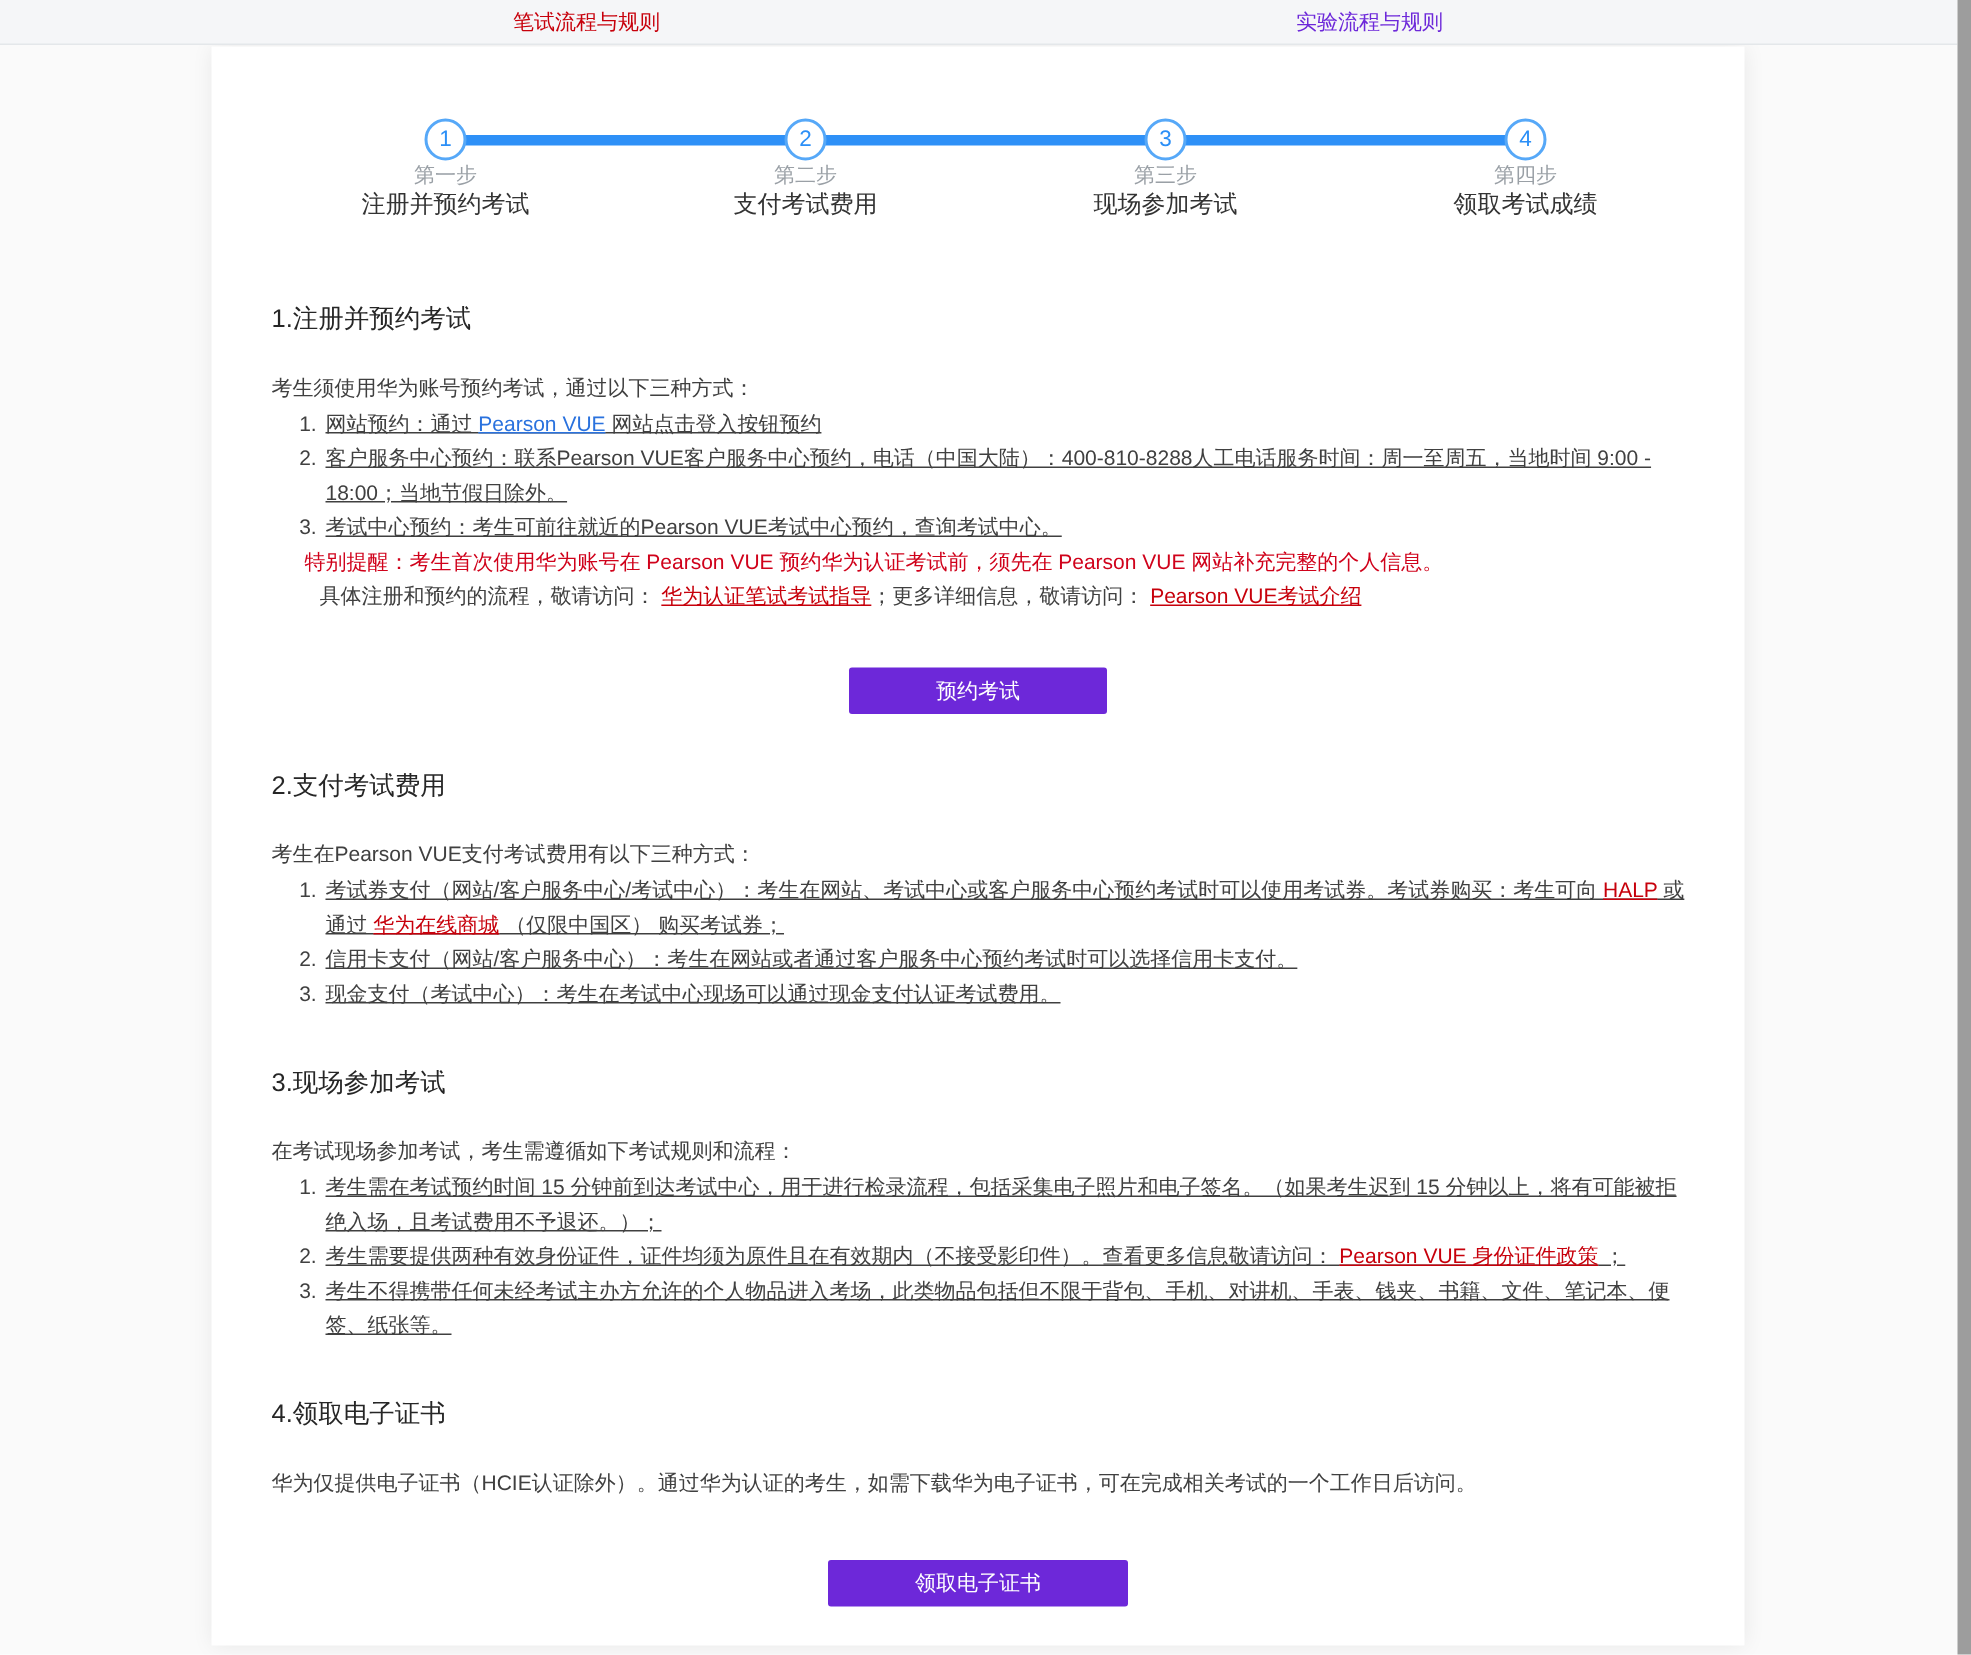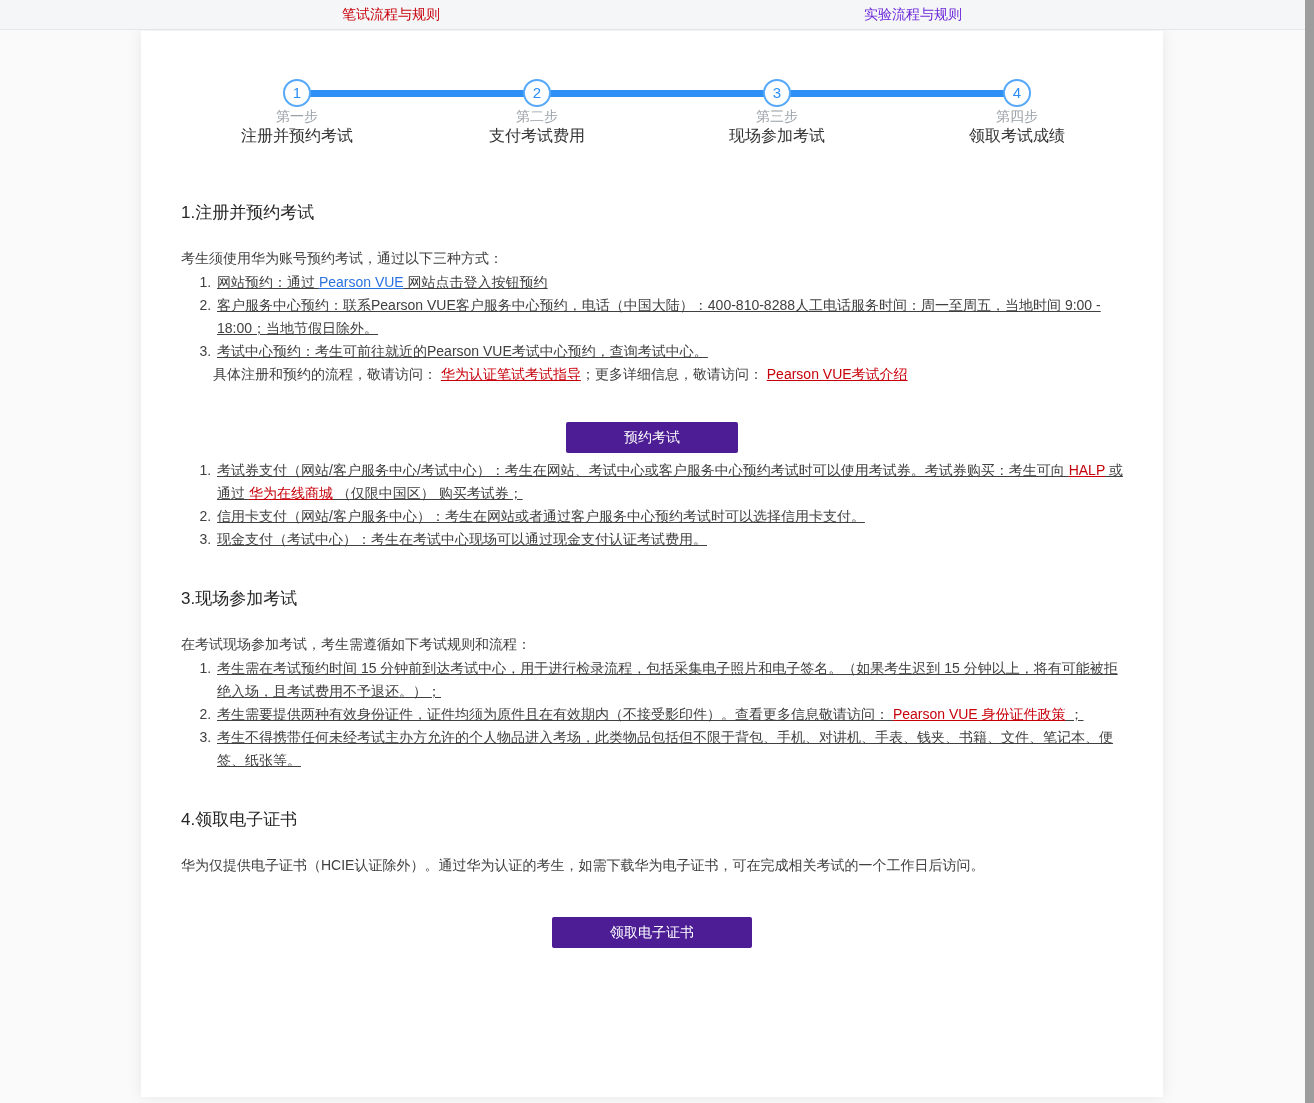--- a/index.html
+++ b/index.html
@@ -73,21 +73,21 @@
   ol.rules { margin-top: 1px; padding-left: 34px; line-height: 23px; list-style: decimal; text-decoration: underline; }
   ol.rules li { padding-left: 2px; }
   .note { margin-left: 22px; line-height: 23px; color: #d0021b; }
   .more { margin-left: 32px; line-height: 23px; }
   a.blue-link { color: #2a72de; text-decoration: underline; cursor: pointer; }
   a.red-link { color: #c7000b; text-decoration: underline; cursor: pointer; }
 
   .btn {
     display: block; margin: 36px auto 6px auto;
     width: 172px; height: 31px;
-    background: #4c1d95; color: #fff; font-size: 14px;
+    background: #6d28d9; color: #fff; font-size: 14px;
     border: none; border-radius: 2px; cursor: pointer;
     font-family: "Liberation Sans", sans-serif;
   }
   .btn.wide { width: 200px; margin-top: 40px; }
 </style>
 </head>
 <body>
 
 <div class="tabbar">
   <div class="tabbar-inner">
@@ -132,25 +132,28 @@
 
     <h2 class="sec first">1.注册并预约考试</h2>
     <p class="intro">考生须使用华为账号预约考试，通过以下三种方式：</p>
     <ol class="rules">
       <li>
         <span>网站预约：通过 </span><a class="blue-link">Pearson VUE</a><span> 网站点击登入按钮预约</span>
       </li>
       <li>客户服务中心预约：联系Pearson VUE客户服务中心预约，电话（中国大陆）：400-810-8288人工电话服务时间：周一至周五，当地时间 9:00 - 18:00；当地节假日除外。</li>
       <li>考试中心预约：考生可前往就近的Pearson VUE考试中心预约，查询考试中心。</li>
     </ol>
+    <div class="note">特别提醒：考生首次使用华为账号在 Pearson VUE 预约华为认证考试前，须先在 Pearson VUE 网站补充完整的个人信息。</div>
     <div class="more">
       <span>具体注册和预约的流程，敬请访问： </span><a class="red-link">华为认证笔试考试指导</a><span>；更多详细信息，敬请访问： </span><a class="red-link">Pearson VUE考试介绍</a>
     </div>
     <button class="btn">预约考试</button>
 
+    <h2 class="sec">2.支付考试费用</h2>
+    <p class="intro">考生在Pearson VUE支付考试费用有以下三种方式：</p>
     <ol class="rules">
       <li>
         <span>考试券支付（网站/客户服务中心/考试中心）：考生在网站、考试中心或客户服务中心预约考试时可以使用考试券。考试券购买：考生可向 </span><a class="red-link">HALP</a><span> 或通过 </span><a class="red-link">华为在线商城</a><span> （仅限中国区） 购买考试券；</span>
       </li>
       <li>信用卡支付（网站/客户服务中心）：考生在网站或者通过客户服务中心预约考试时可以选择信用卡支付。</li>
       <li>现金支付（考试中心）：考生在考试中心现场可以通过现金支付认证考试费用。</li>
     </ol>
 
     <h2 class="sec">3.现场参加考试</h2>
     <p class="intro">在考试现场参加考试，考生需遵循如下考试规则和流程：</p>

